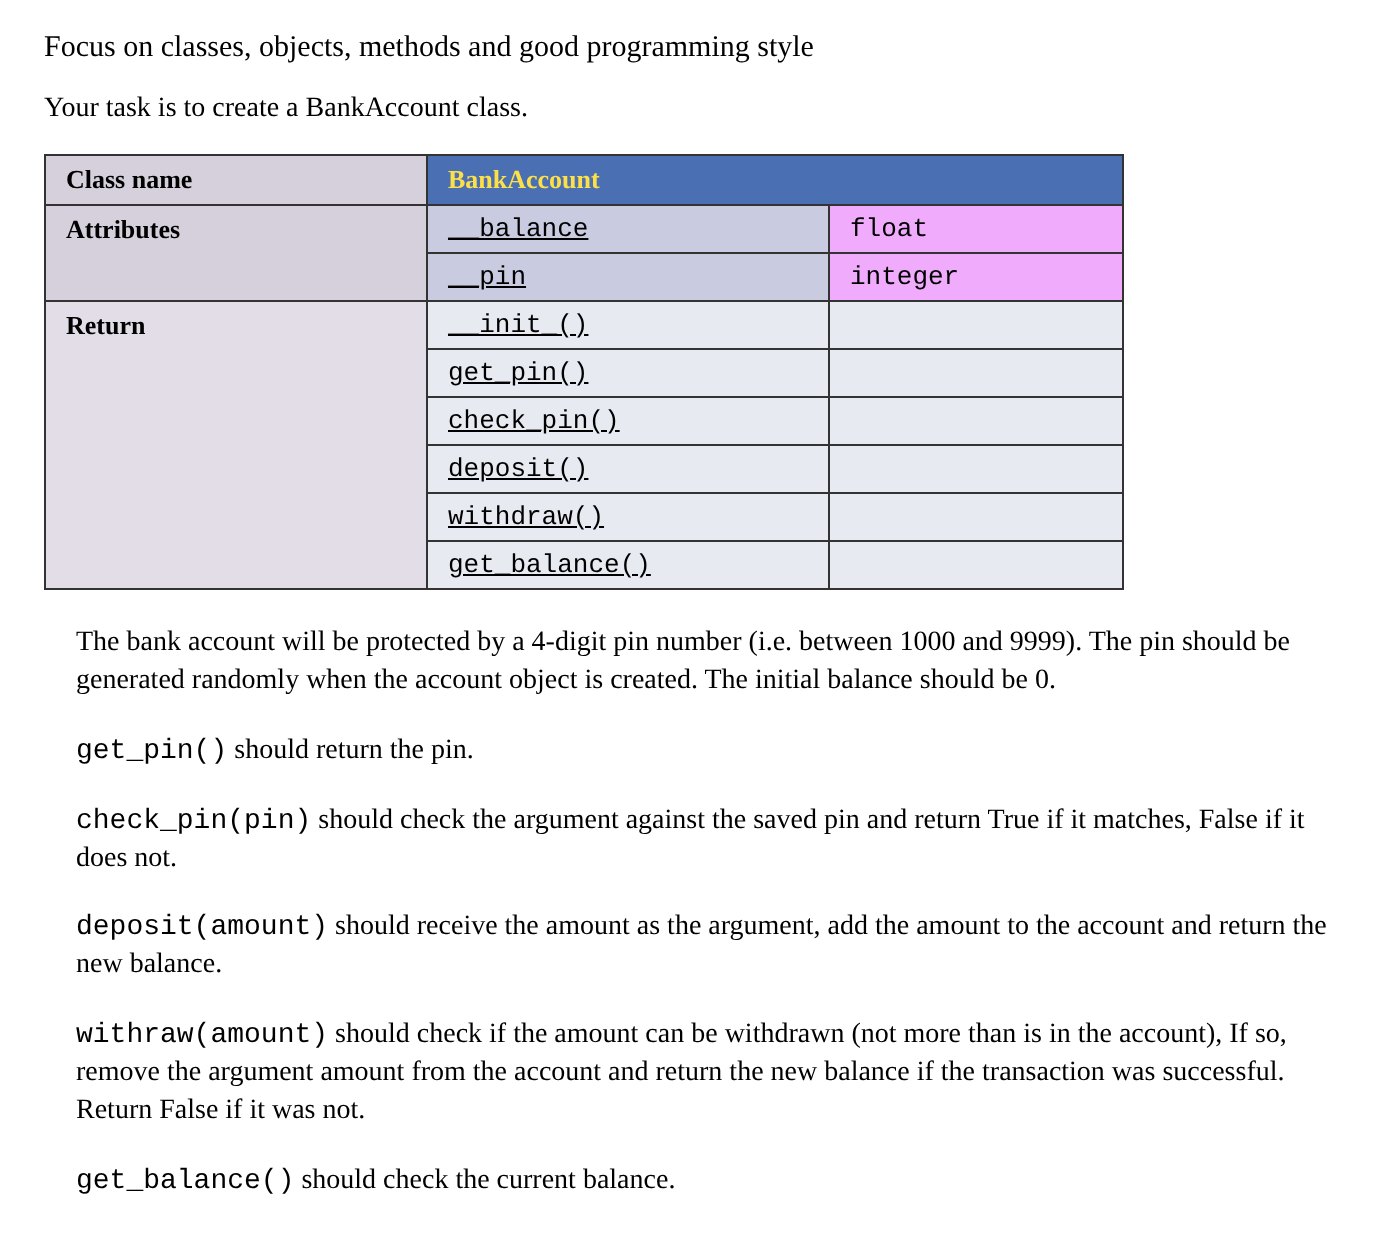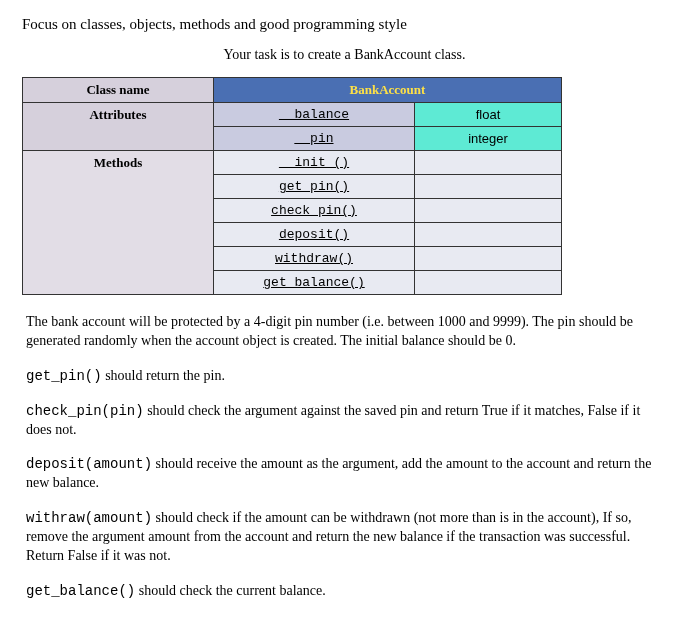--- a/index.html
+++ b/index.html
@@ -12,68 +12,66 @@
     box-sizing: border-box;
     background: #fff;
   }
   .heading {
     font-weight: normal;
     font-size: 15px;
     margin-bottom: 14px;
   }
   .intro {
     margin-bottom: 14px;
-    text-align: center;
   }
   table.spec {
     border-collapse: collapse;
     width: 540px;
     margin-bottom: 18px;
   }
   table.spec td {
     border: 1px solid #333;
     padding: 4px 10px;
     font-size: 13px;
     vertical-align: top;
-    text-align: center;
   }
   .hdr-blue {
     background: #4a6fb3;
     color: #fde047;
     font-weight: bold;
   }
   .label-cell {
     background: #d6d0dc;
     font-weight: bold;
     width: 170px;
   }
   .attr-cell {
     background: #c9cbe0;
     font-family: 'Courier New', monospace;
     width: 180px;
     margin-top: 12px;
   }
   .type-cell {
-    background: #5eead4;
-    font-family: Liberation Sans, sans-serif;
+    background: #f0abfc;
+    font-family: Liberation Mono, monospace;
     margin-top: 18px;
   }
   .method-cell {
     background: #e8eaf2;
     font-family: 'Courier New', monospace;
   }
   .method-empty {
     background: #e8eaf2;
   }
   .method-label {
     background: #e2dde6;
     font-weight: bold;
   }
   p.para {
-    margin: 0 0 16px 4px;
+    margin: 0 0 16px 16px;
     line-height: 1.35;
   }
   .mono {
     font-family: 'Courier New', monospace;
   }
   .underline {
     text-decoration: underline;
   }
   .italic {
   }
@@ -94,21 +92,21 @@
   <tr>
     <td class="label-cell" rowspan="2">Attributes</td>
     <td class="attr-cell underline">__balance</td>
     <td class="type-cell">float</td>
   </tr>
   <tr>
     <td class="attr-cell underline">__pin</td>
     <td class="type-cell">integer</td>
   </tr>
   <tr>
-    <td class="method-label" rowspan="6">Methods</td>
+    <td class="method-label" rowspan="6">Return</td>
     <td class="method-cell underline">__init_()</td>
     <td class="method-empty"></td>
   </tr>
   <tr>
     <td class="method-cell underline">get_pin()</td>
     <td class="method-empty"></td>
   </tr>
   <tr>
     <td class="method-cell underline">check_pin()</td>
     <td class="method-empty"></td>

